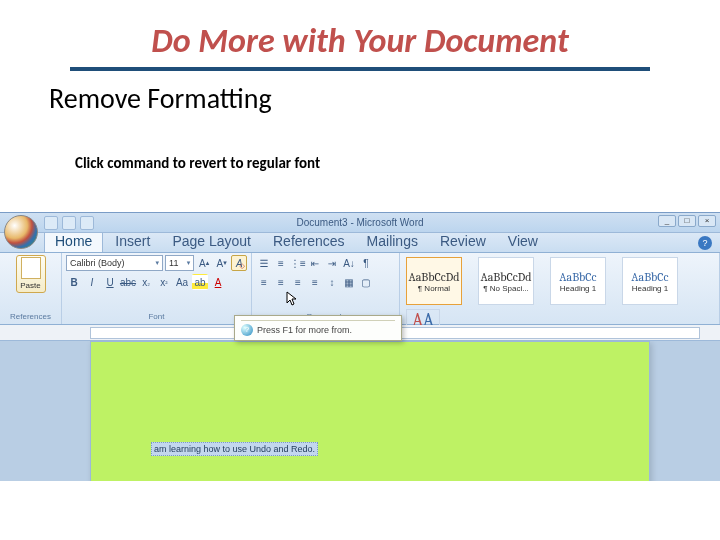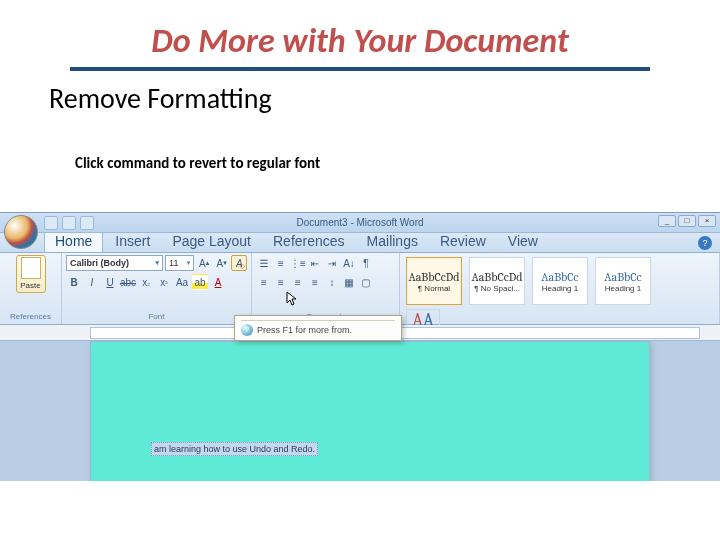--- a/index.html
+++ b/index.html
@@ -27,42 +27,42 @@
   .ribbon { height: 72px; background: linear-gradient(#eef4fb,#d6e5f4); display: flex; border-bottom: 1px solid #8fb0d4; }
   .group { border-right: 1px solid #b9cee6; display: flex; flex-direction: column; padding: 2px 4px; position: relative; }
   .group-label { font-size: 8px; color: #5a7aa0; text-align: center; margin-top: auto; padding: 1px 0; }
   .clipgroup { width: 62px; align-items: center; }
   .paste { width: 30px; height: 38px; background: linear-gradient(#fefdf4,#f5ecc8); border: 1px solid #cfa84e; border-radius: 3px; display: flex; flex-direction: column; align-items: center; justify-content: flex-end; font-size: 8px; padding-bottom: 2px; }
   .paste::before { content: ""; width: 18px; height: 20px; background: #fff; border: 1px solid #d0b060; margin-bottom: 2px; }
   .fontgroup { width: 190px; }
   .fontrow { display: flex; gap: 2px; align-items: center; margin-bottom: 3px; }
   .combo { height: 16px; background: #fff; border: 1px solid #90a8c6; font-size: 9px; display: flex; align-items: center; padding: 0 3px; justify-content: space-between; }
   .combo .chev { font-size: 7px; color: #5a7aa0; }
-  .fontname { width: 100px; font-weight: bold; }
+  .fontname { width: 100px; }
   .fontsize { width: 30px; }
   .ibtn { width: 16px; height: 16px; border: 1px solid transparent; display: flex; align-items: center; justify-content: center; font-size: 10px; color: #3b5a82; border-radius: 2px; }
   .ibtn.sel { border-color: #c7a546; background: #fdf3d2; }
   .ibtn .sub { font-size: 7px; }
   .paragroup { width: 148px; }
   .pararow { display: flex; gap: 1px; margin-bottom: 3px; }
   .stylesgroup { flex: 1; display: flex; }
-  .stylegal { display: flex; gap: 7px; padding: 2px; text-align: center; }
+  .stylegal { display: flex; gap: 16px; padding: 2px; text-align: center; }
   .stylecard { width: 56px; height: 48px; background: #fff; border: 1px solid #c9d7e8; display: flex; flex-direction: column; align-items: center; justify-content: center; font-size: 8px; }
   .stylecard .prev { font-family: Cambria, serif; font-size: 12px; color: #333; }
   .stylecard .prev.blue { color: #3a6aa8; }
   .stylecard.sel { border-color: #e7a13a; background: #fff8e6; }
   .change-styles { width: 34px; height: 48px; border: 1px solid #c9d7e8; margin: 2px; display: flex; align-items: center; justify-content: center; }
   .change-styles .aa { font-family: Cambria, serif; font-size: 18px; }
   .change-styles .a1 { color: #c0504d; }
   .change-styles .a2 { color: #3a6aa8; }
 
   .ruler { height: 16px; background: #eef2f7; border-bottom: 1px solid #9db9d9; position: relative; }
   .ruler-inner { position: absolute; left: 90px; right: 20px; top: 2px; height: 12px; background: #fff; border: 1px solid #b0c3da; }
   .docarea { height: 140px; background: #b9cee4; position: relative; overflow: hidden; }
-  .page { position: absolute; left: 90px; top: 0; width: 560px; height: 200px; background: #5eead4; border: 1px solid #9db9d9; box-shadow: 2px 2px 6px rgba(0,0,0,0.15); }
+  .page { position: absolute; left: 90px; top: 0; width: 560px; height: 200px; background: #bef264; border: 1px solid #9db9d9; box-shadow: 2px 2px 6px rgba(0,0,0,0.15); }
   .sel-text { position: absolute; left: 60px; top: 100px; background: #c3d7ee; padding: 1px 2px; font-size: 9px; color: #1f3a5a; border: 1px dotted #7a9cc6; }
 
   .tooltip { position: absolute; left: 172px; top: 62px; width: 168px; background: #fdfefc; border: 1px solid #a9a98a; box-shadow: 2px 2px 5px rgba(0,0,0,0.25); padding: 4px 6px; font-size: 9px; z-index: 10; }
   .tooltip .tt-title { font-weight: bold; margin-bottom: 3px; font-size: 10px; }
   .tooltip .tt-body { color: #555; line-height: 1.25; margin-bottom: 4px; }
   .tooltip .tt-foot { border-top: 1px solid #d0d0b8; padding-top: 3px; display: flex; align-items: center; gap: 4px; color: #444; }
   .tt-foot .f1 { width: 12px; height: 12px; border-radius: 50%; background: radial-gradient(circle at 30% 30%, #dff, #2a8ac0); color: #fff; font-size: 8px; text-align: center; line-height: 12px; }
 
   .cursor { position: absolute; left: 224px; top: 38px; width: 12px; height: 16px; z-index: 11; }
   .cursor svg { width: 100%; height: 100%; }

